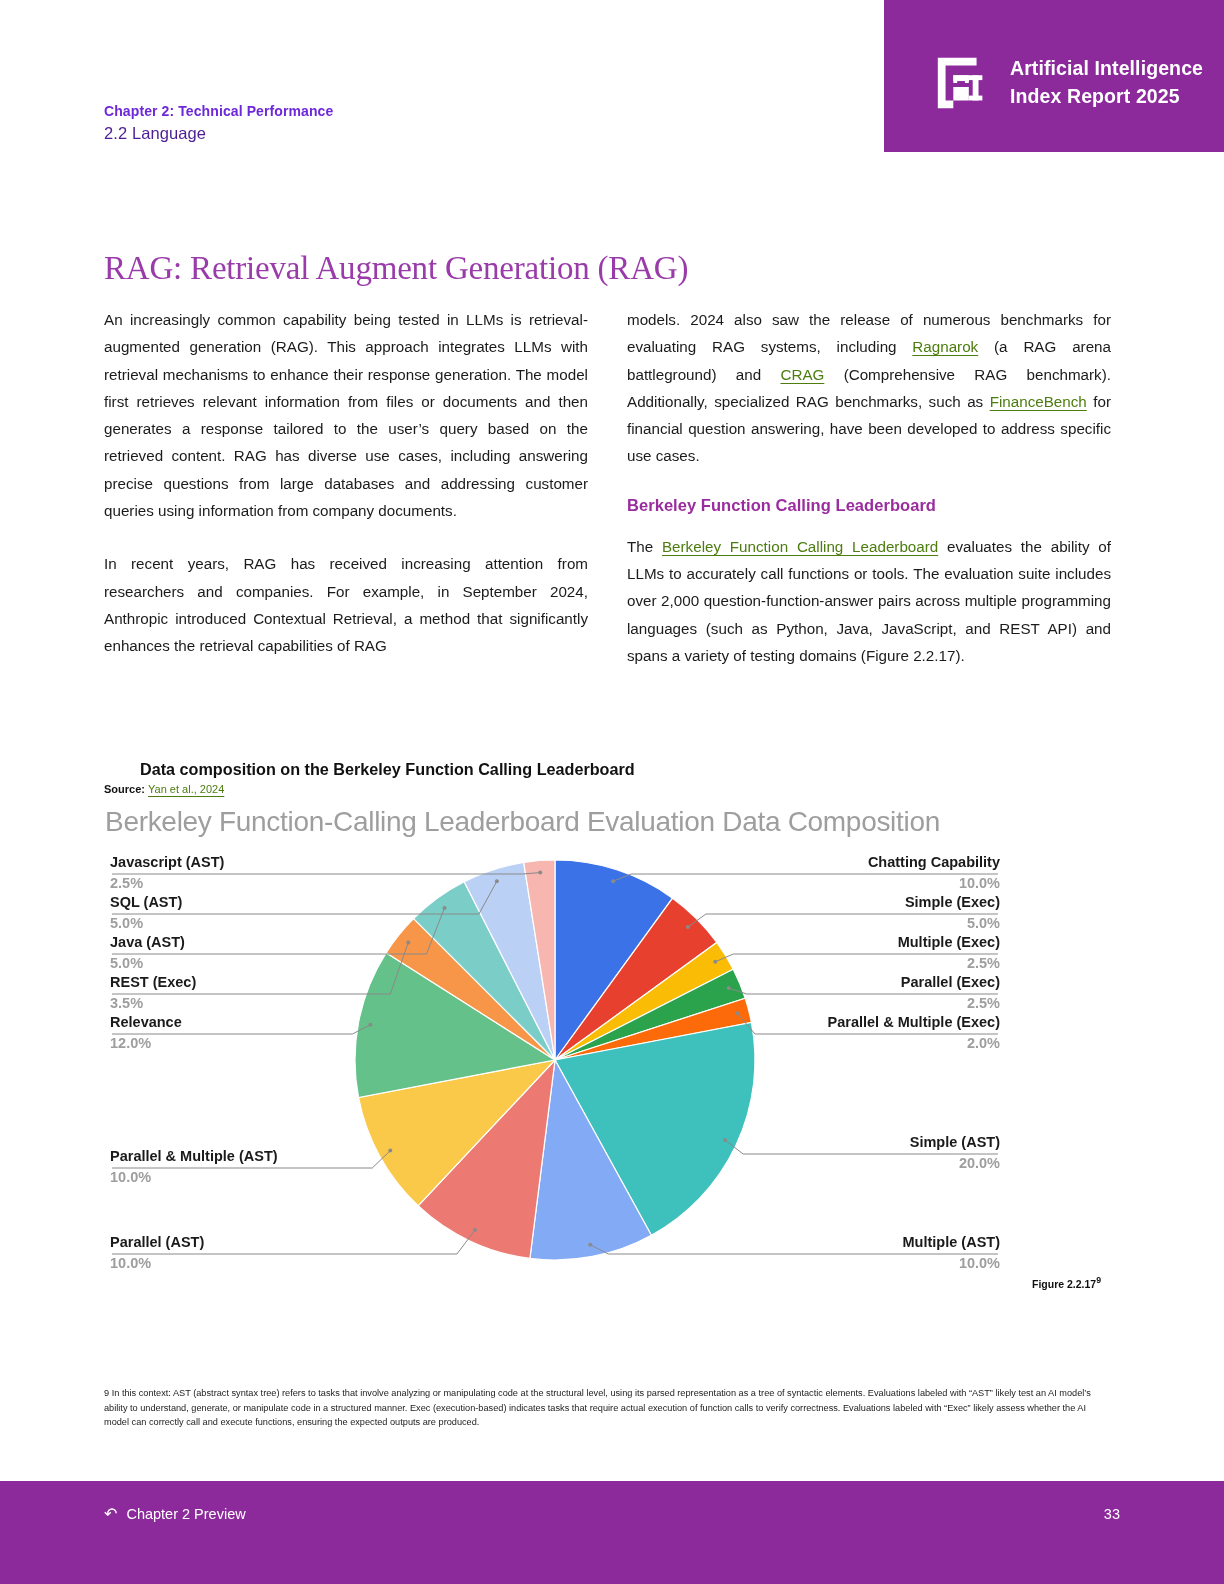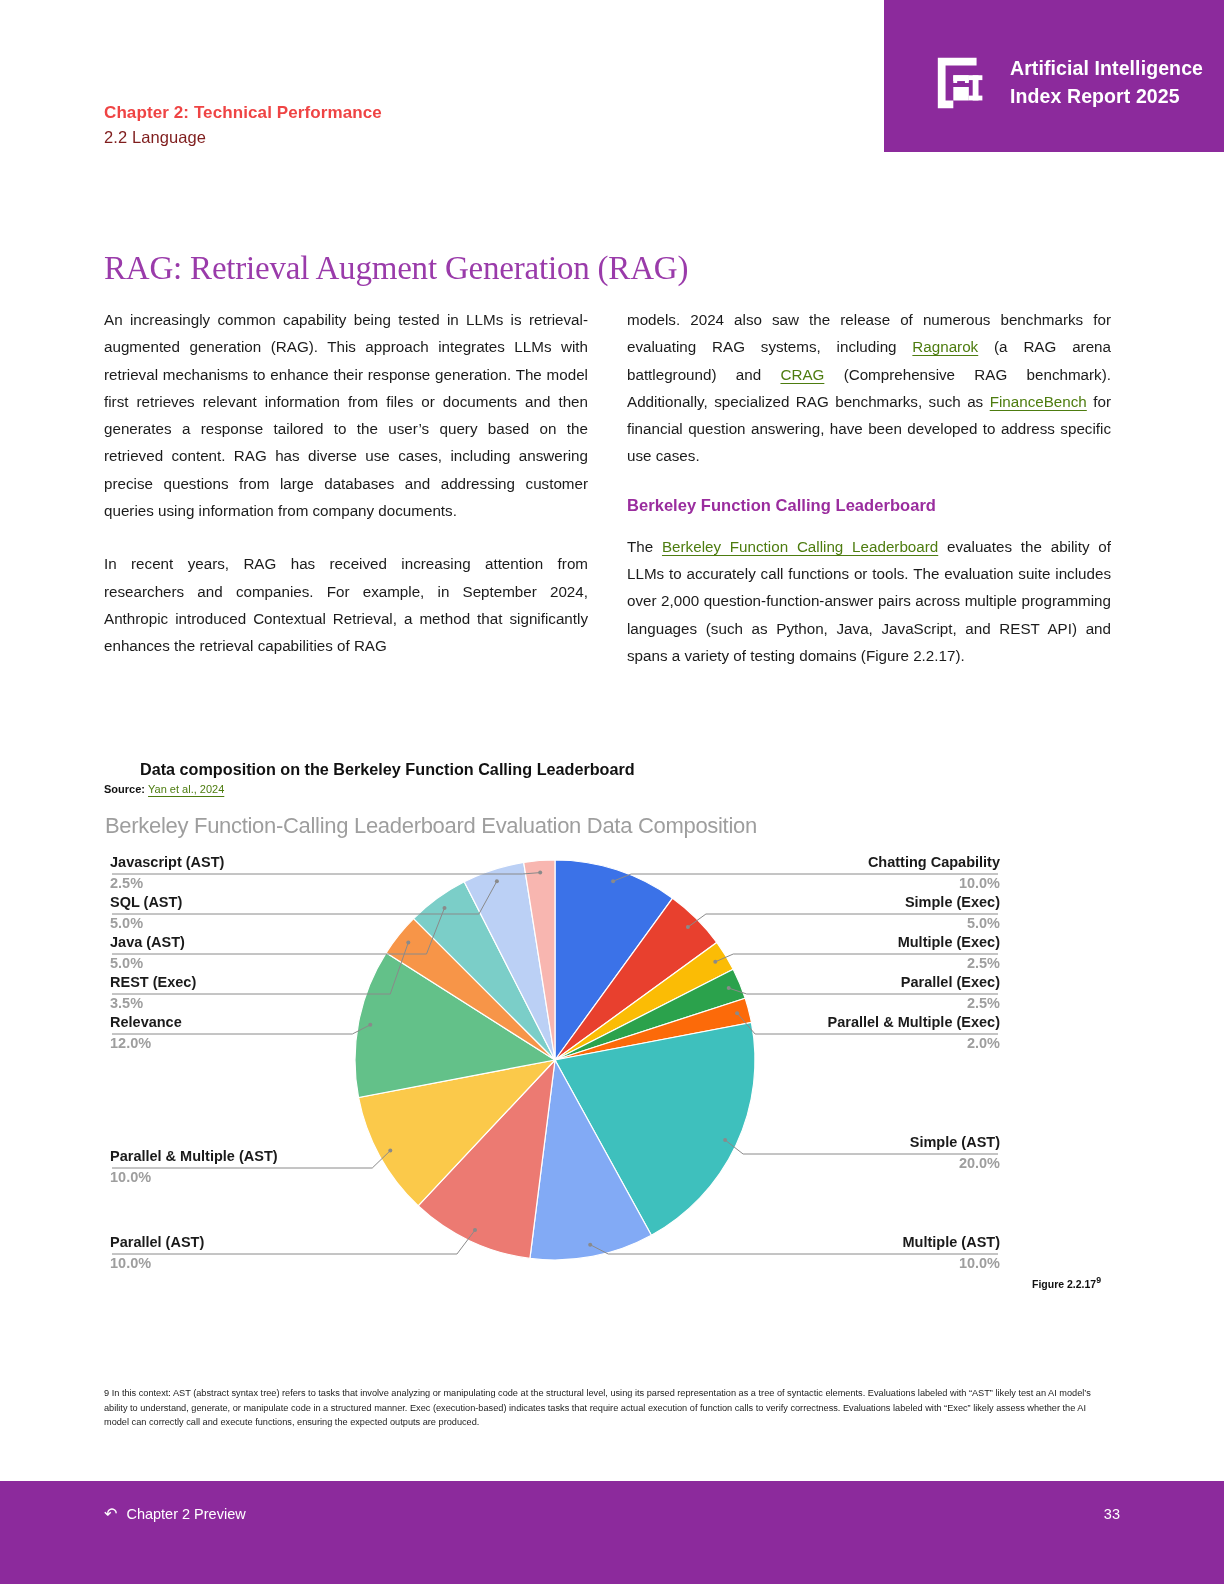--- a/index.html
+++ b/index.html
@@ -21,24 +21,24 @@
     position: absolute; left: 48px; top: 52px;
     display: flex; align-items: center; gap: 16px;
   }
   .ai-logo { width: 62px; height: 62px; position: relative; }
   .badge-text {
     color: #ffffff; font-size: 19.5px; font-weight: 700; line-height: 1.42;
     letter-spacing: .1px; white-space: pre-line;
   }
   .chapter-head { position: absolute; left: 104px; top: 103px; }
   .chapter-title {
-    color: #ef4444; font-weight: 700; font-size: 17px; letter-spacing: .1px;
+    color: #6d28d9; font-weight: 700; font-size: 14px; letter-spacing: .1px;
   }
   .chapter-sub {
-    color: #7f1d1d; font-weight: 400; font-size: 16.5px; margin-top: 5px;
+    color: #4c1d95; font-weight: 400; font-size: 16.5px; margin-top: 5px;
     letter-spacing: .1px;
   }
 
   
   .main-title {
     position: absolute; left: 104px; top: 250px;
     color: #9A3BAA; font-size: 33px; font-weight: 400; letter-spacing: -.2px; font-family: Liberation Serif, serif;
   }
 
   
@@ -64,22 +64,22 @@
   .fig-source {
     position: absolute; left: 104px; top: 783px;
     font-size: 11px; font-weight: 700; color: #111;
   }
   .fig-source .ulink { font-weight: 400; }
 
   .chart-wrap {
     position: absolute; left: 100px; top: 805px; width: 910px; height: 480px;
   }
   .chart-heading {
-    position: absolute; left: 5px; top: 8px;
-    font-size: 22px; color: #9e9e9e; font-weight: 400;
+    position: absolute; left: 5px; top: 1px;
+    font-size: 28px; color: #9e9e9e; font-weight: 400;
     font-family: "Liberation Sans", sans-serif; letter-spacing: -.3px;
   }
   .pie-svg { position: absolute; left: 0; top: 0; }
 
   .fig-num {
     position: absolute; left: 1032px; top: 1275px;
     font-size: 10.5px; font-weight: 700; color: #111;
   }
 
   

